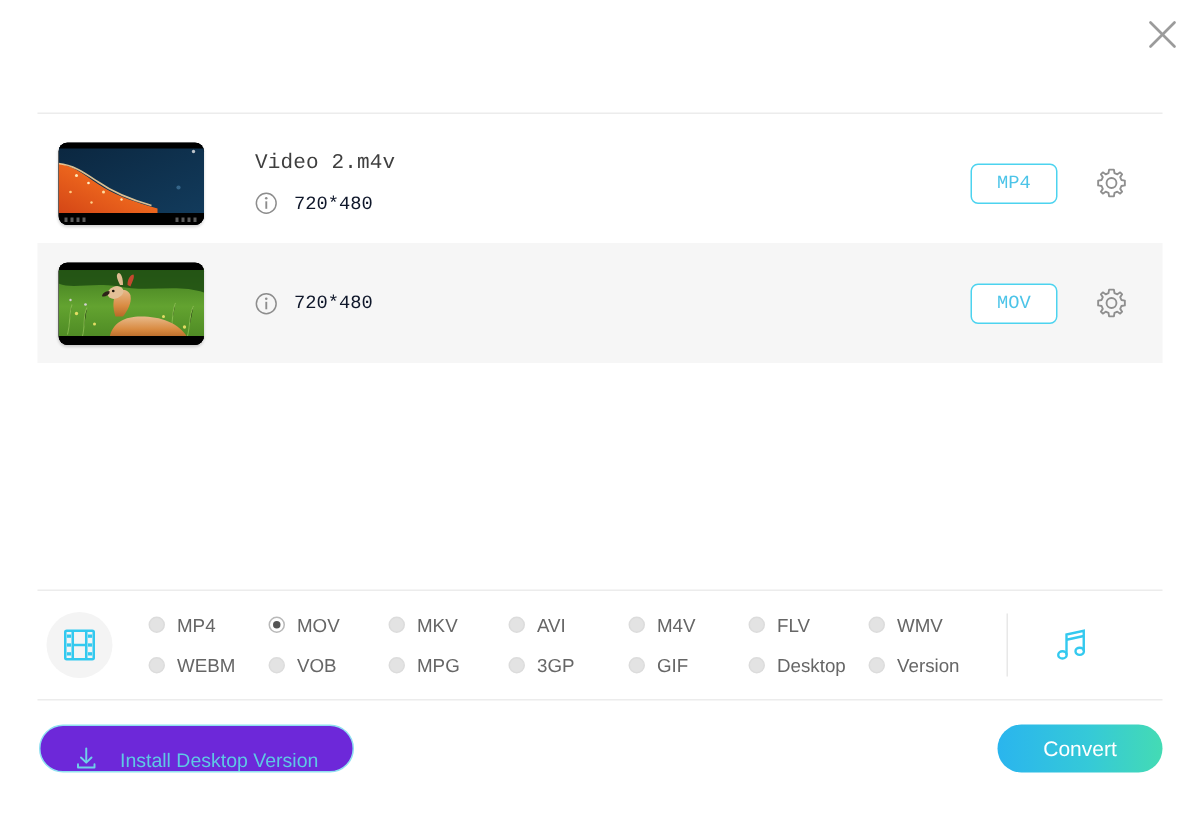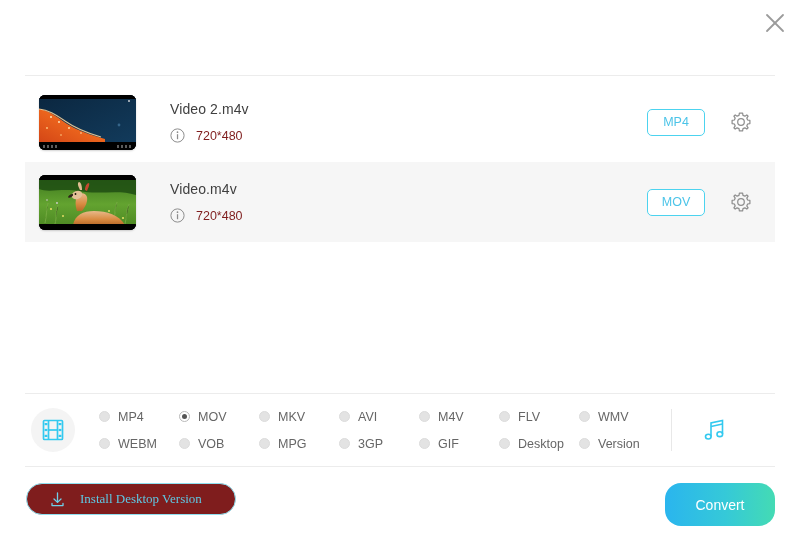--- a/index.html
+++ b/index.html
@@ -42,21 +42,21 @@
   }
   #div-top    { top: 75px; }
   #div-fmt    { top: 393px; }
   #div-bottom { top: 466px; }
 
   
   .file-list { position: absolute; top: 82px; left: 25px; width: 750px; }
   .file-row {
     position: relative;
     display: flex; align-items: center;
-    height: 80px; padding: 0 0 0 14px;
+    height: 80px; padding: 0 0 0 14px; font-family: Liberation Mono, monospace;
   }
   .file-row.alt { background: #f6f6f6; }
 
   .thumb {
     width: 97px; height: 55px;
     border-radius: 6px;
     overflow: hidden;
     flex: 0 0 auto;
     background: #000;
     position: relative;
@@ -65,21 +65,21 @@
   .thumb svg { display: block; width: 100%; height: 100%; }
 
   .file-meta { margin-left: 34px; flex: 1 1 auto; }
   .file-name {
     font-size: 14px; color: #3f3f3f; letter-spacing: .1px;
     margin-bottom: 11px;
   }
   .file-sub { display: flex; align-items: center; }
   .info-icon { width: 15px; height: 15px; flex: 0 0 auto; }
   .file-dim {
-    margin-left: 11px; font-size: 12.5px; color: #7f1d1d;
+    margin-left: 11px; font-size: 12.5px; color: #0f172a;
   }
 
   .fmt-badge {
     width: 58px; height: 27px; margin-right: 24px;
     border: 1px solid #4cd3ef; border-radius: 5px;
     color: #4cc4e8; background: #fff;
     font-size: 12.5px; display: flex;
     align-items: center; justify-content: center;
     cursor: pointer; flex: 0 0 auto;
   }
@@ -135,30 +135,30 @@
   .music-btn {
     margin-left: 28px; cursor: pointer; flex: 0 0 auto;
     display: flex; align-items: center;
   }
 
   
   .install-btn {
     position: absolute; left: 26px; top: 483px;
     width: 210px; height: 32px;
     border: 1px solid #8fe0f0; border-radius: 16px;
-    background: #7f1d1d;
-    display: flex; align-items: center; cursor: pointer; font-family: Liberation Serif, serif;
+    background: #6d28d9;
+    display: flex; align-items: flex-end; cursor: pointer;
   }
   .install-icon { margin-left: 22px; width: 17px; height: 17px; }
   .install-label {
     margin-left: 14px; font-size: 13px; color: #5ec9e4;
   }
   .convert-btn {
     position: absolute; right: 25px; top: 483px;
-    width: 110px; height: 43px;
+    width: 110px; height: 32px;
     border: none; border-radius: 16px;
     background: linear-gradient(to right, #2ab5ee 0%, #35c9d8 55%, #44dbb4 100%);
     color: #fff; font-size: 14px;
     display: flex; align-items: center; justify-content: center;
     cursor: pointer;
   }
 </style>
 </head>
 <body>
 
@@ -279,21 +279,20 @@
           <ellipse cx="38" cy="20" rx="5.5" ry="4" fill="#e3c097" transform="rotate(-22 38 20)"></ellipse>
           <path d="M34,19 C31,19 29,21 29,22.5 C31,23 33,22 34,20.5 Z" fill="#2e2219"></path>
           <path d="M41,15 C39,11 38,8 40,7 C42,7 43,11 43,15 Z" fill="#e0bd92"></path>
           <path d="M46,15 C46,11 48,8 50,8 C51,10 49,13 48,16 Z" fill="#c4492f"></path>
           <circle cx="36.5" cy="19" r="0.9" fill="#1a1208"></circle>
           <rect x="0" y="0" width="97" height="5" fill="#000"></rect>
           <rect x="0" y="49" width="97" height="6" fill="#000"></rect>
         </svg>
       </div>
       <div class="file-meta">
-        <div class="file-name">Video.m4v</div>
         <div class="file-sub">
           <span class="info-icon">
             <svg width="15" height="15" viewBox="0 0 15 15" aria-hidden="true">
               <circle cx="7.5" cy="7.5" r="6.6" fill="none" stroke="#8d8d8d" stroke-width="1"></circle>
               <circle cx="7.5" cy="4.2" r="0.85" fill="#8d8d8d"></circle>
               <rect x="6.9" y="6.2" width="1.25" height="5" fill="#8d8d8d"></rect>
             </svg>
           </span>
           <span class="file-dim">720*480</span>
         </div>

